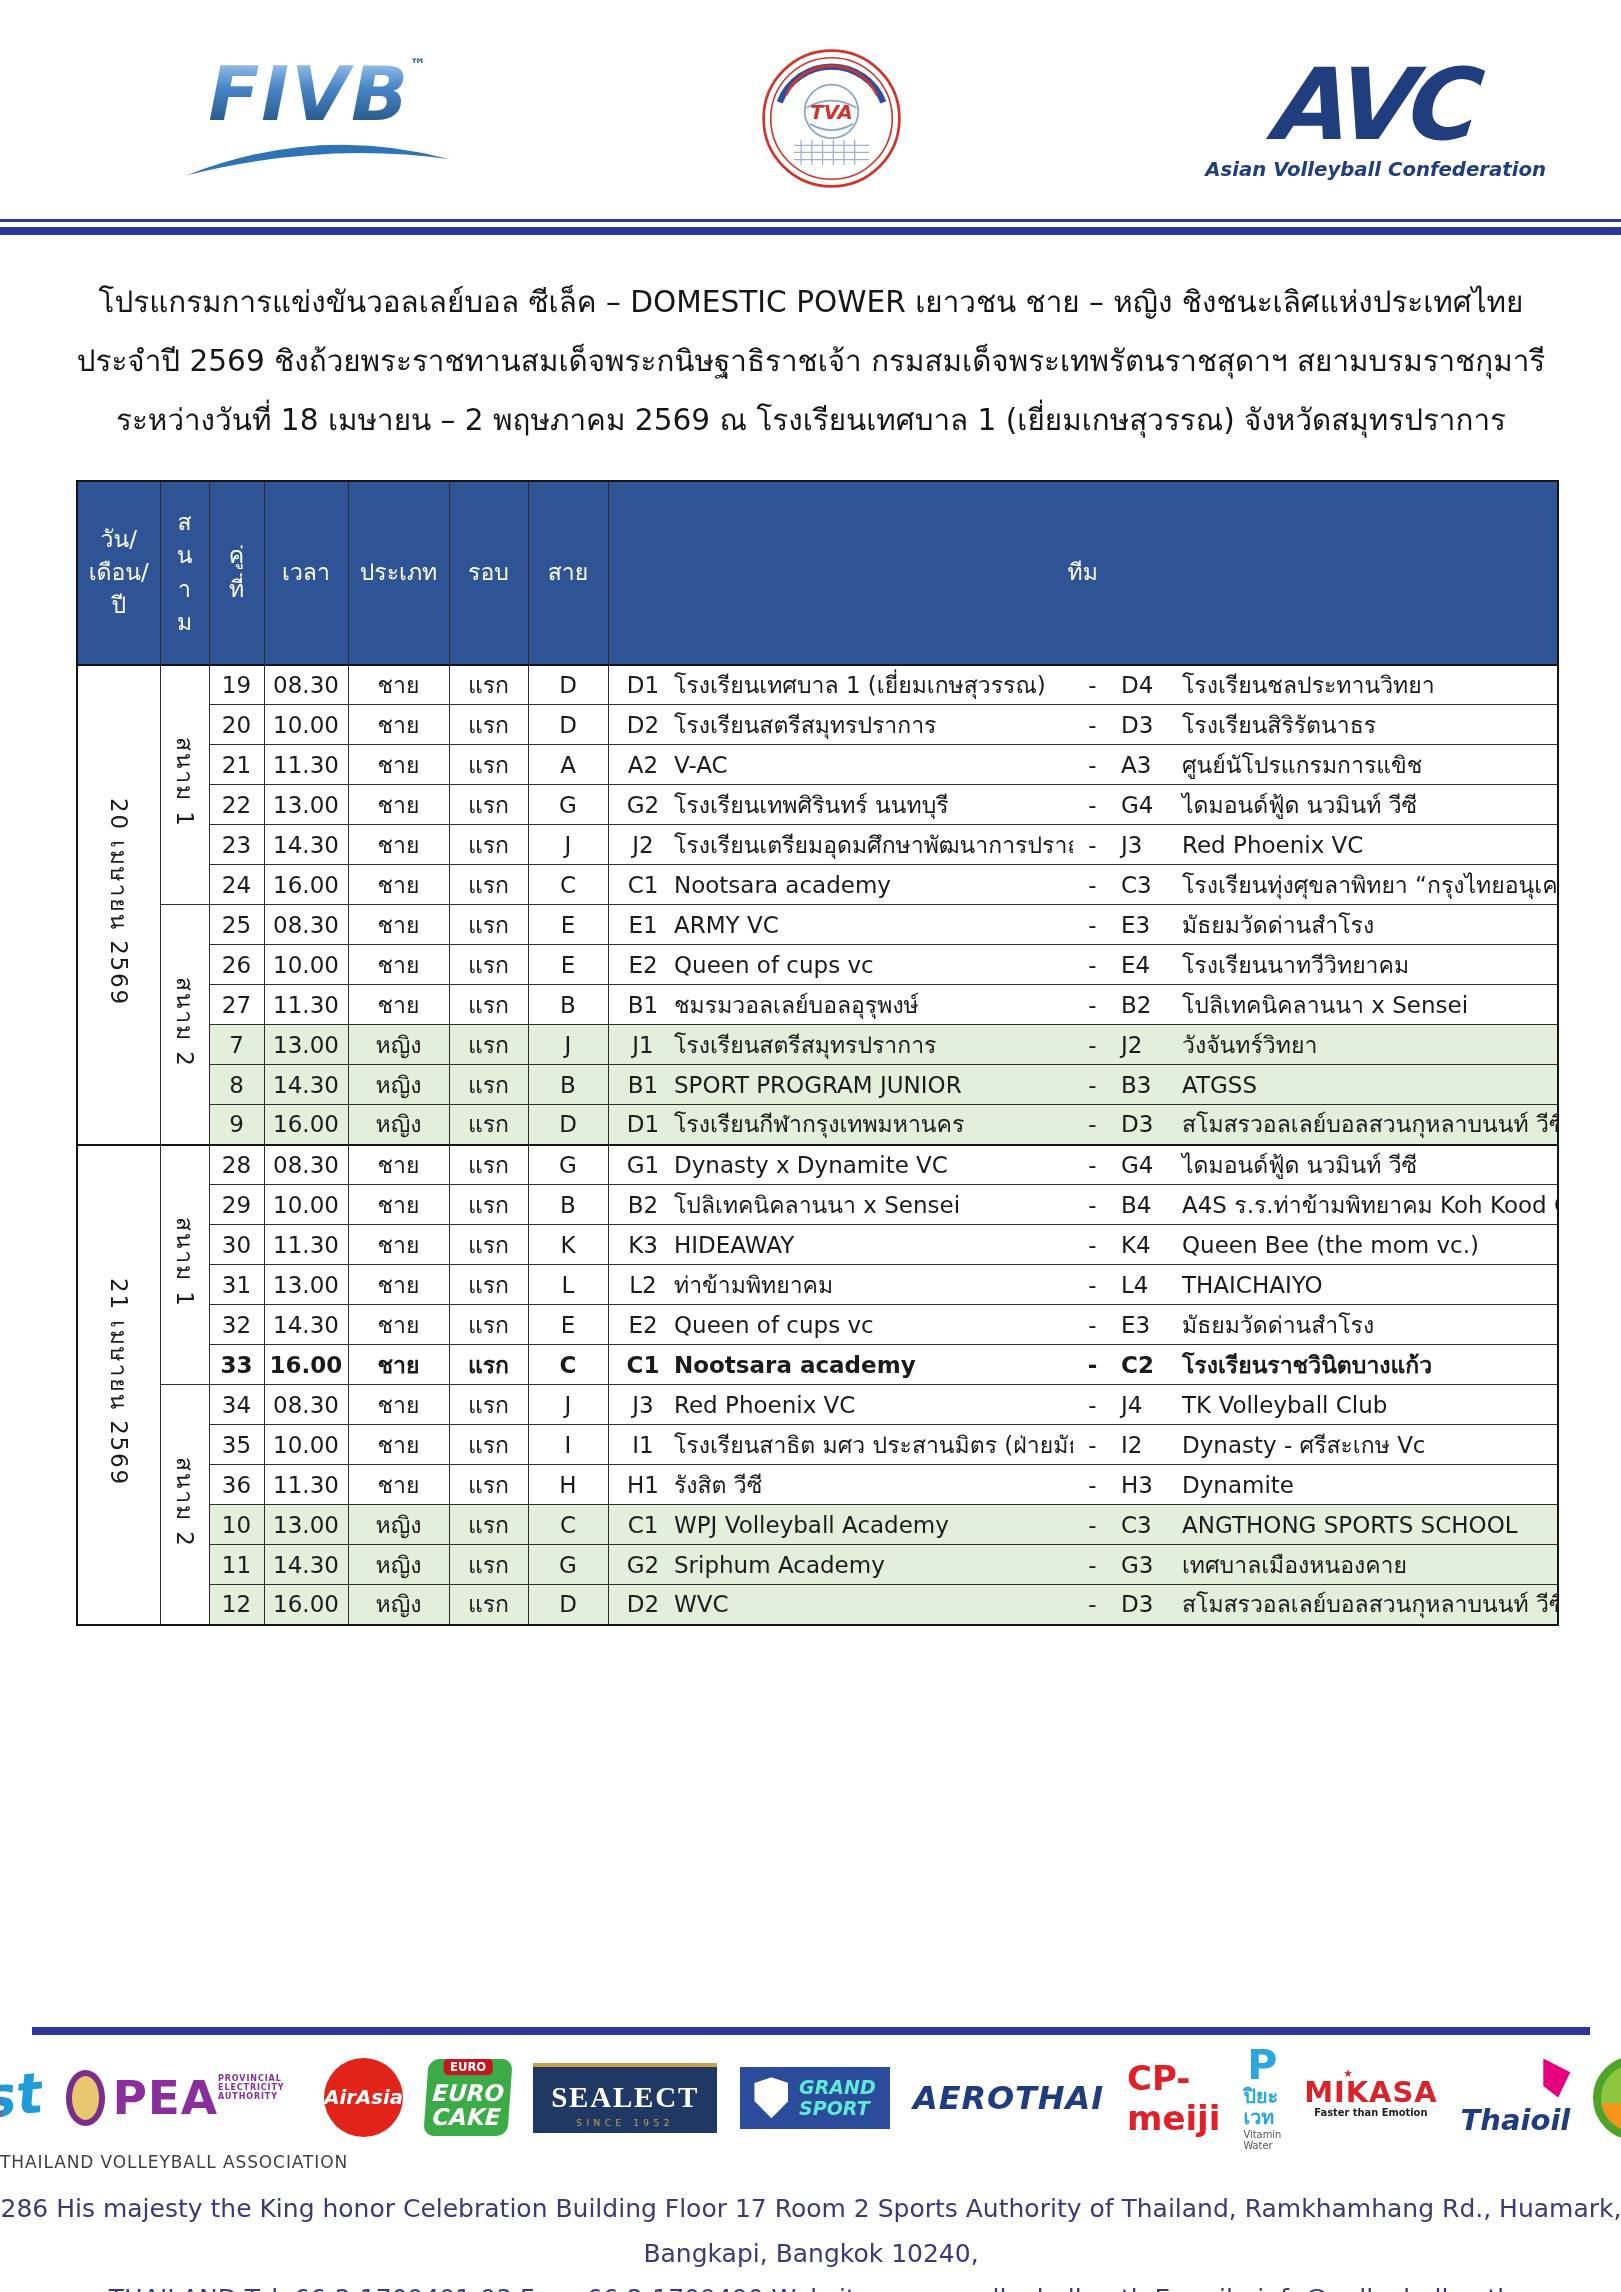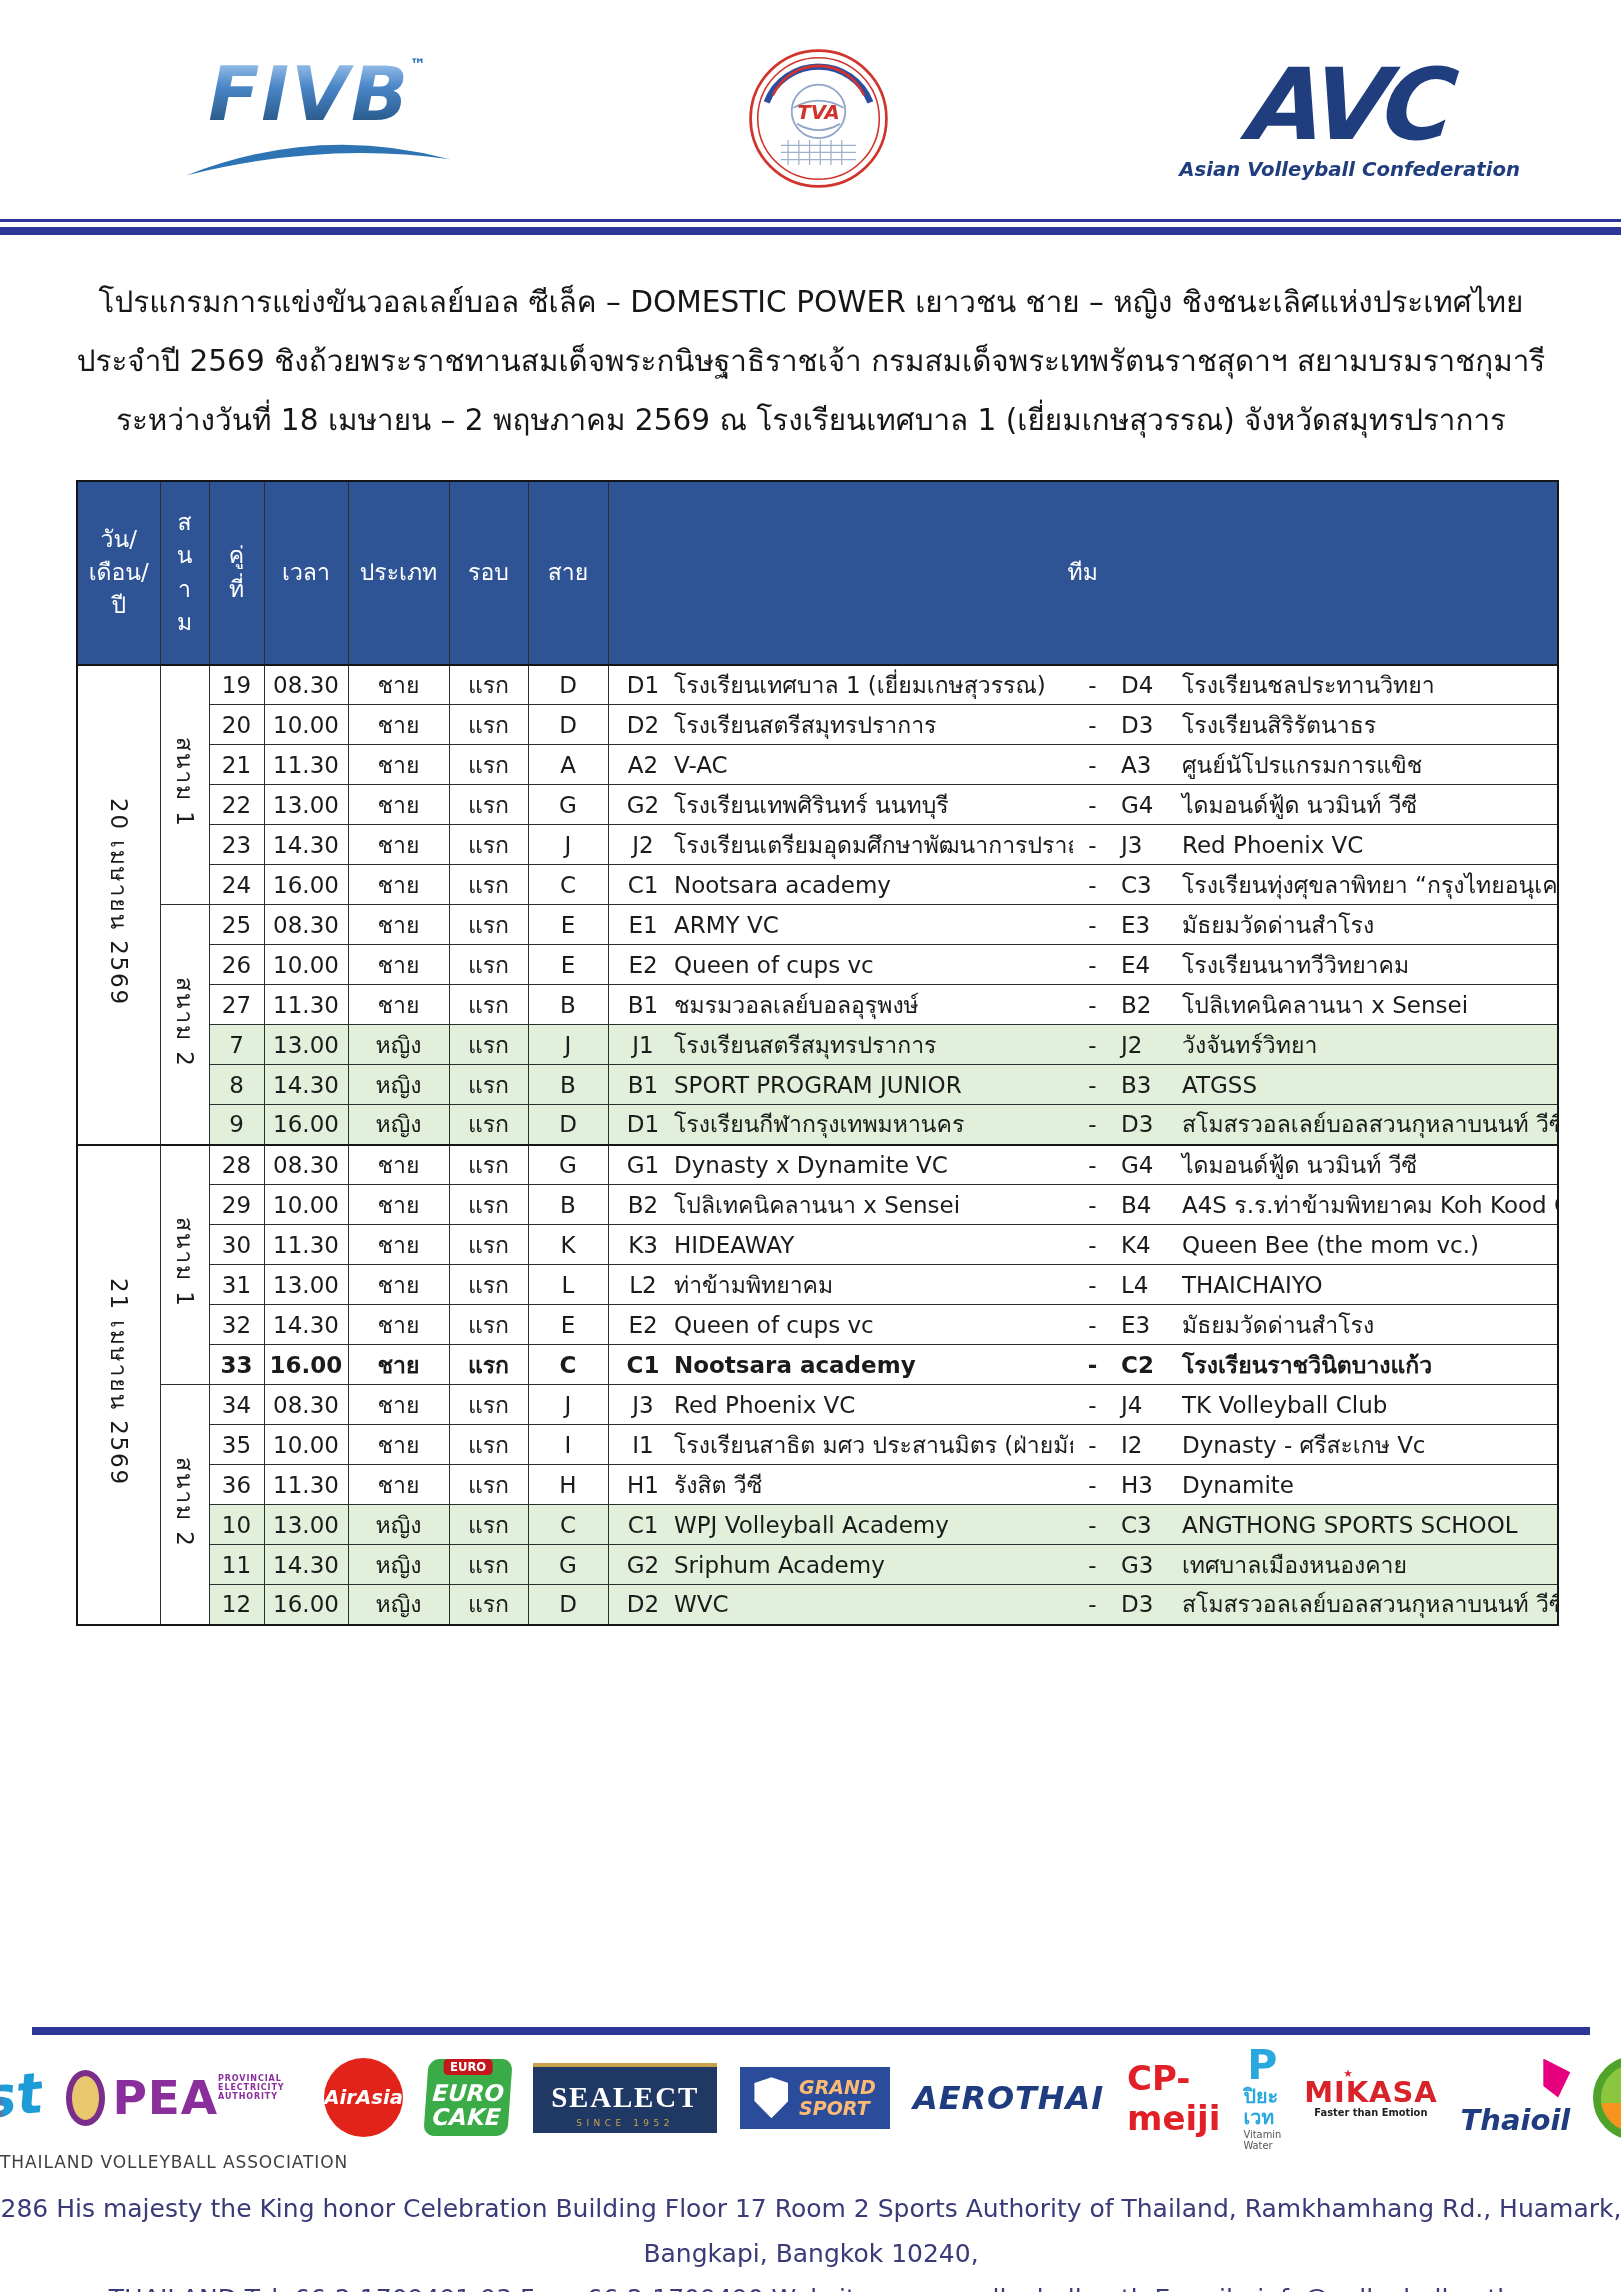--- a/index.html
+++ b/index.html
@@ -1,21 +1,21 @@
 <!DOCTYPE html>
 <html style="font-size:14.3px"><head>
 <meta charset="utf-8">
 <style>
   * { margin:0; padding:0; box-sizing:border-box; }
   body { background:#888; font-family:"DejaVu Sans","Liberation Sans",sans-serif; }
   .page { width:1622px; height:2293px; background:#ffffff; position:relative; margin:0 auto; overflow:hidden; }
 
   
   .logos-row { display:flex; justify-content:space-between; align-items:center;
-               padding:30px 102px 0 179px; height:206px; }
+               padding:30px 76px 0 179px; height:206px; }
   .fivb { display:flex; flex-direction:column; align-items:center; }
   .fivb-text { font-size:75px; font-weight:800; font-style:italic; letter-spacing:1.8px;
                background:linear-gradient(180deg,#a9cdf0 0%,#4a86c8 40%,#1f4e79 100%);
                -webkit-background-clip:text; background-clip:text; color:transparent; line-height:1; }
   .fivb-tm { font-size:16px; color:#2e74b5; font-style:normal; vertical-align:top; }
   .fivb-swoosh { margin-top:3.6px; }
   .tva-emblem { display:block; }
   .avc { display:flex; flex-direction:column; align-items:center; }
   .avc-text { font-size:99px; font-weight:800; font-style:italic; color:#203d7e;
               letter-spacing:-6.3px; transform:skewX(-6deg); line-height:1; }
@@ -75,21 +75,21 @@
   .ec-badge { position:absolute; top:0; left:50%; transform:translateX(-50%); background:#c4161c;
               color:#fff; font-size:11.6px; font-weight:bold; padding:0.9px 6.3px; border-radius:4.5px; }
   .sl-box { background:#203864; color:#fff; font-family:"Liberation Serif","DejaVu Serif",serif;
             font-size:29px; font-weight:bold; letter-spacing:1.8px; padding:14.3px 18px 5.4px;
             border-top:4.5px solid #c8a24b; text-align:center; }
   .sl-sub { display:block; font-size:9px; color:#c8a24b; letter-spacing:4.5px; margin-top:3.6px;
             font-family:"DejaVu Sans",sans-serif; font-weight:normal; }
   .gs-box { background:#2b4c9b; padding:10.7px 14.3px; display:flex; gap:10.7px; align-items:center; }
   .gs-shield { width:34px; height:41px; background:#ffffff;
                clip-path:polygon(50% 0,100% 14%,100% 58%,50% 100%,0 58%,0 14%); }
-  .gs-label { color:#fdba74; font-style:italic; font-weight:bold; font-size:19px;
+  .gs-label { color:#5eead4; font-style:italic; font-weight:bold; font-size:19px;
               white-space:pre-line; line-height:20.6px; }
   .at-text { font-size:32px; font-weight:800; font-style:italic; color:#1f3c80; letter-spacing:0.9px; }
   .cp-text { font-size:34px; font-weight:800; color:#e01f26; }
   .pv-p { font-size:41px; font-weight:800; color:#29a8df; line-height:1; }
   .pv-label { color:#29a8df; font-size:19.7px; font-weight:bold; line-height:1.1; }
   .pv-sub { font-size:9.9px; color:#555; }
   .mk-label { color:#d8232a; font-weight:800; font-size:29px; letter-spacing:0.9px; position:relative; line-height:1; }
   .mk-label::before { content:"★"; color:#d8232a; font-size:10.7px; position:absolute; top:-9px; left:39px; }
   .mk-sub { font-size:9.9px; font-weight:bold; color:#222; }
   .sp-thaioil { flex-direction:column; gap:5.4px; align-items:flex-end; }

